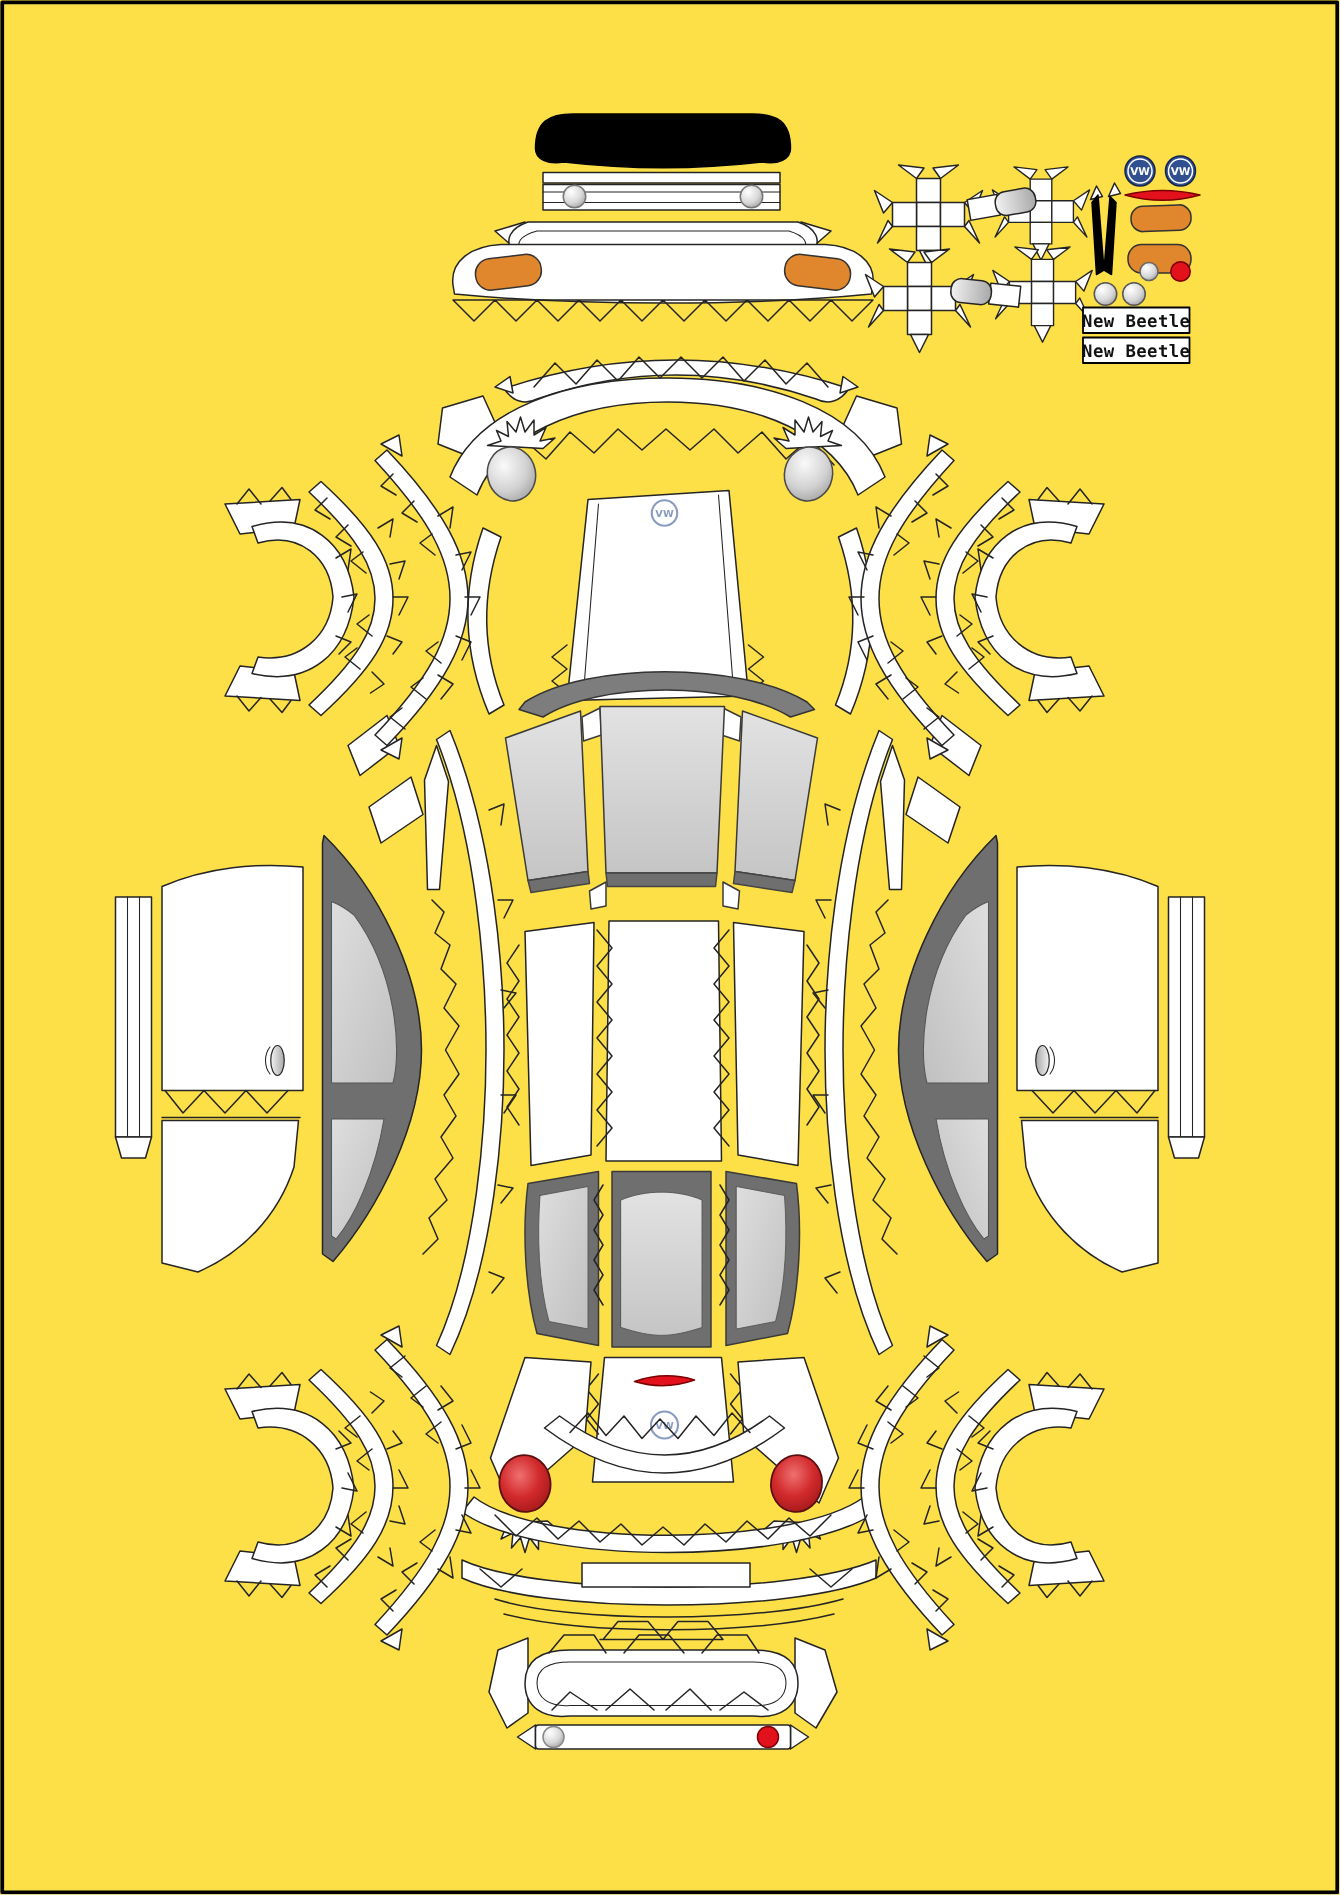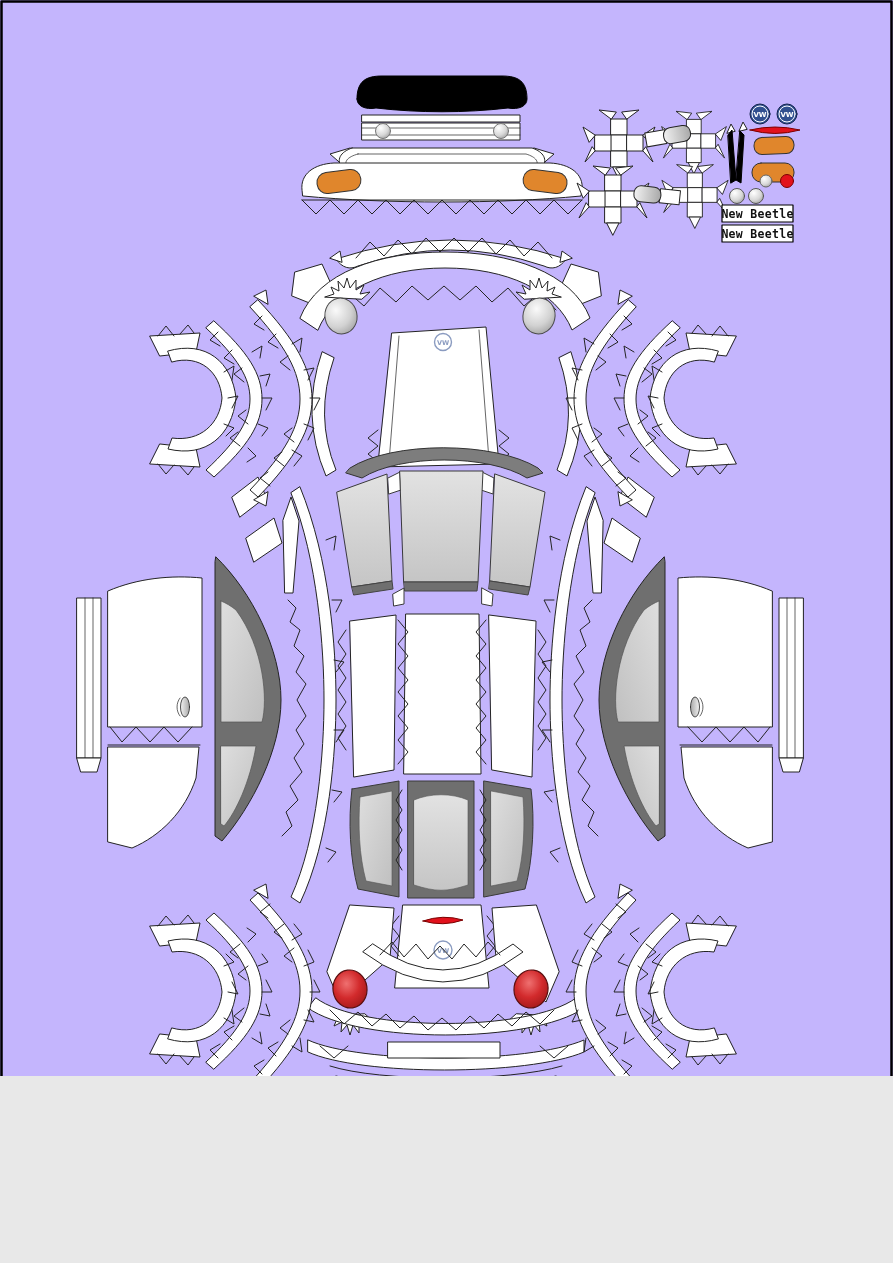--- a/index.html
+++ b/index.html
@@ -1,17 +1,17 @@
 <!DOCTYPE html>
 <html><head>
 <meta charset="utf-8">
 <title>New Beetle</title>
 <style>
   html,body{margin:0;padding:0;background:#e8e8e8;}
-  .canvas{position:relative;width:893px;height:1076px;background:#c4b5fd;margin:0 auto;overflow:hidden;}
+  .canvas{position:relative;width:893px;height:1263px;background:#fde047;margin:0 auto;overflow:hidden;}
   svg{display:block;}
   .nf{fill:none;}
   .thin{stroke-width:.7;}
   .plateText{font:600 11.5px "DejaVu Sans Mono", monospace;letter-spacing:.3px;}
   .vwText{font:700 7px "DejaVu Sans", sans-serif;}
   .vwTextS{font:700 6.5px "DejaVu Sans", sans-serif;}
 </style>
 </head>
 <body>
 

